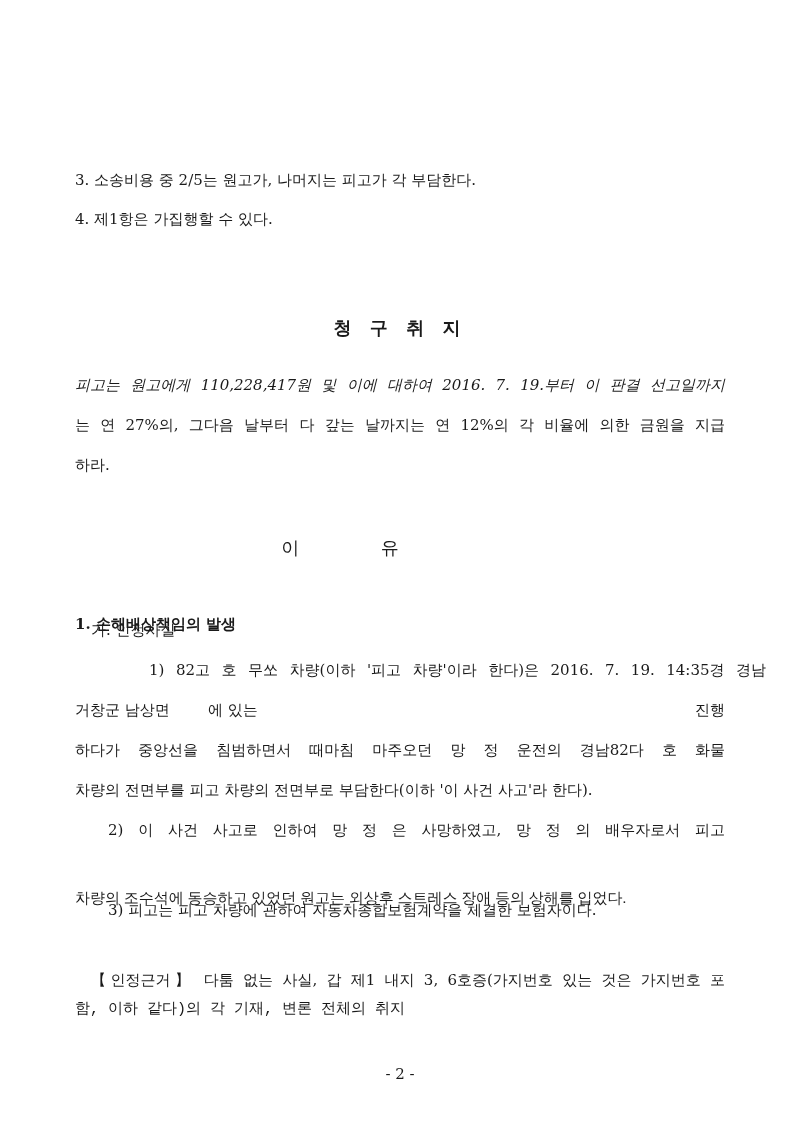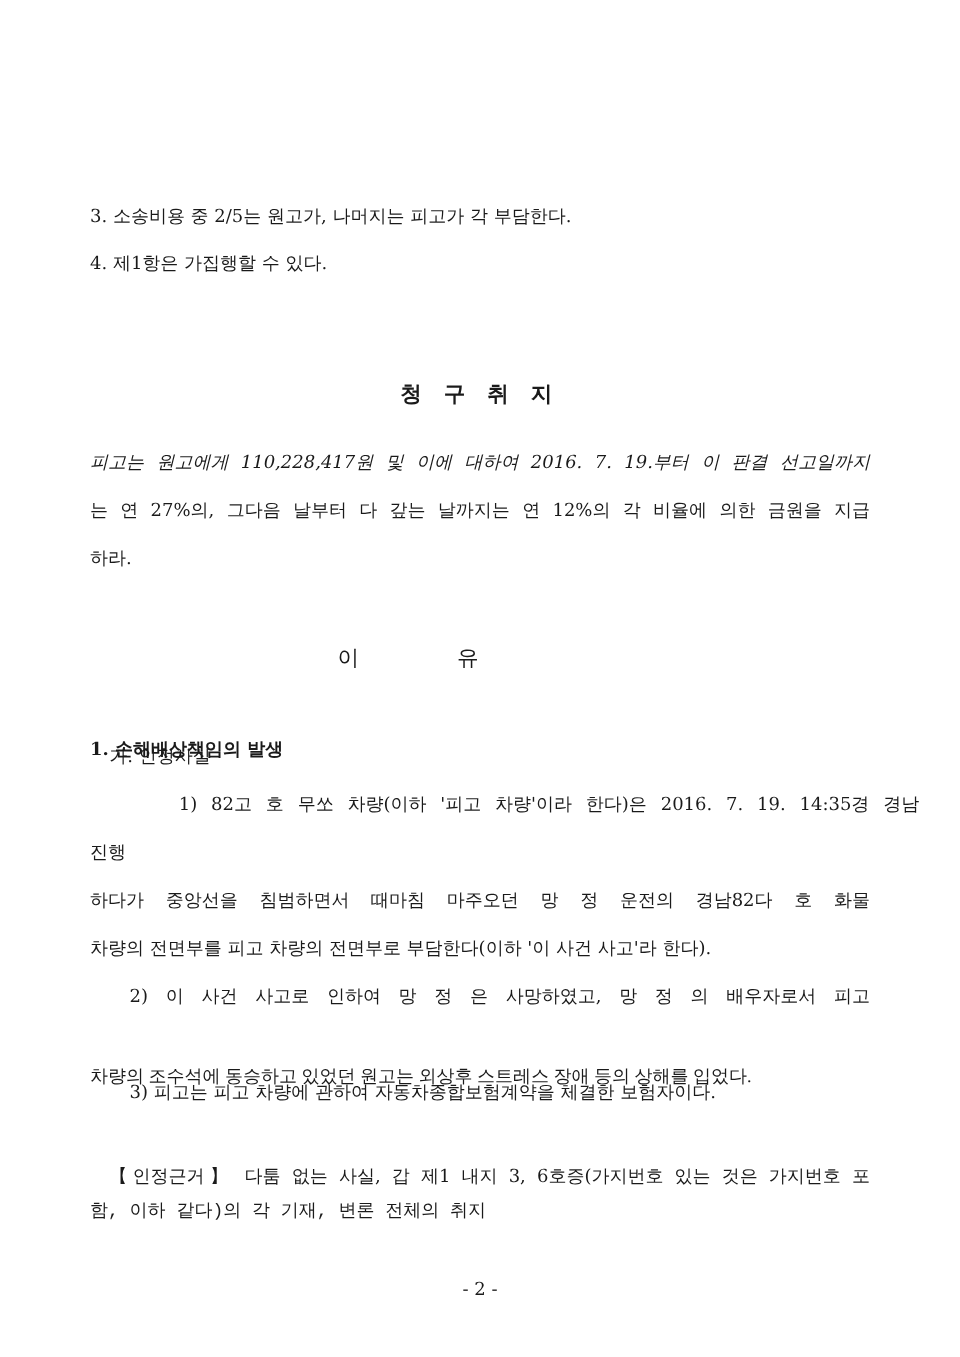--- a/index.html
+++ b/index.html
@@ -90,20 +90,21 @@
     <span>이</span>
     <span style="width:70px;"></span>
     <span>유</span>
   </div>
 
   <div class="heading" style="top:580px;">1. 손해배상책임의 발생</div>
   <div class="line" style="top:620px; left:91px;">가. 인정사실</div>
 
   <div class="line justify" style="top:660px; left:108px; width:617px;margin-left:41px;">1) 82고      호 무쏘 차량(이하 '피고 차량'이라 한다)은 2016. 7. 19. 14:35경 경남</div>
   <div class="row" style="top:700px;">
+    <span style="white-space:pre;">거창군 남상면        에 있는</span>
     <span>진행</span>
   </div>
   <div class="line justify" style="top:740px;">하다가 중앙선을 침범하면서 때마침 마주오던 망 정      운전의 경남82다     호 화물</div>
   <div class="line" style="top:780px;">차량의 전면부를 피고 차량의 전면부로 부담한다(이하 '이 사건 사고'라 한다).</div>
 
   <div class="line justify" style="top:820px; left:108px; width:617px;">2) 이 사건 사고로 인하여 망 정     은 사망하였고, 망 정      의 배우자로서 피고</div>
   <div class="line" style="top:888px;font-family:Liberation Serif, serif;">차량의 조수석에 동승하고 있었던 원고는 외상후 스트레스 장애 등의 상해를 입었다.</div>
 
   <div class="line" style="top:900px; left:108px;">3) 피고는 피고 차량에 관하여 자동차종합보험계약을 체결한 보험자이다.</div>
 

